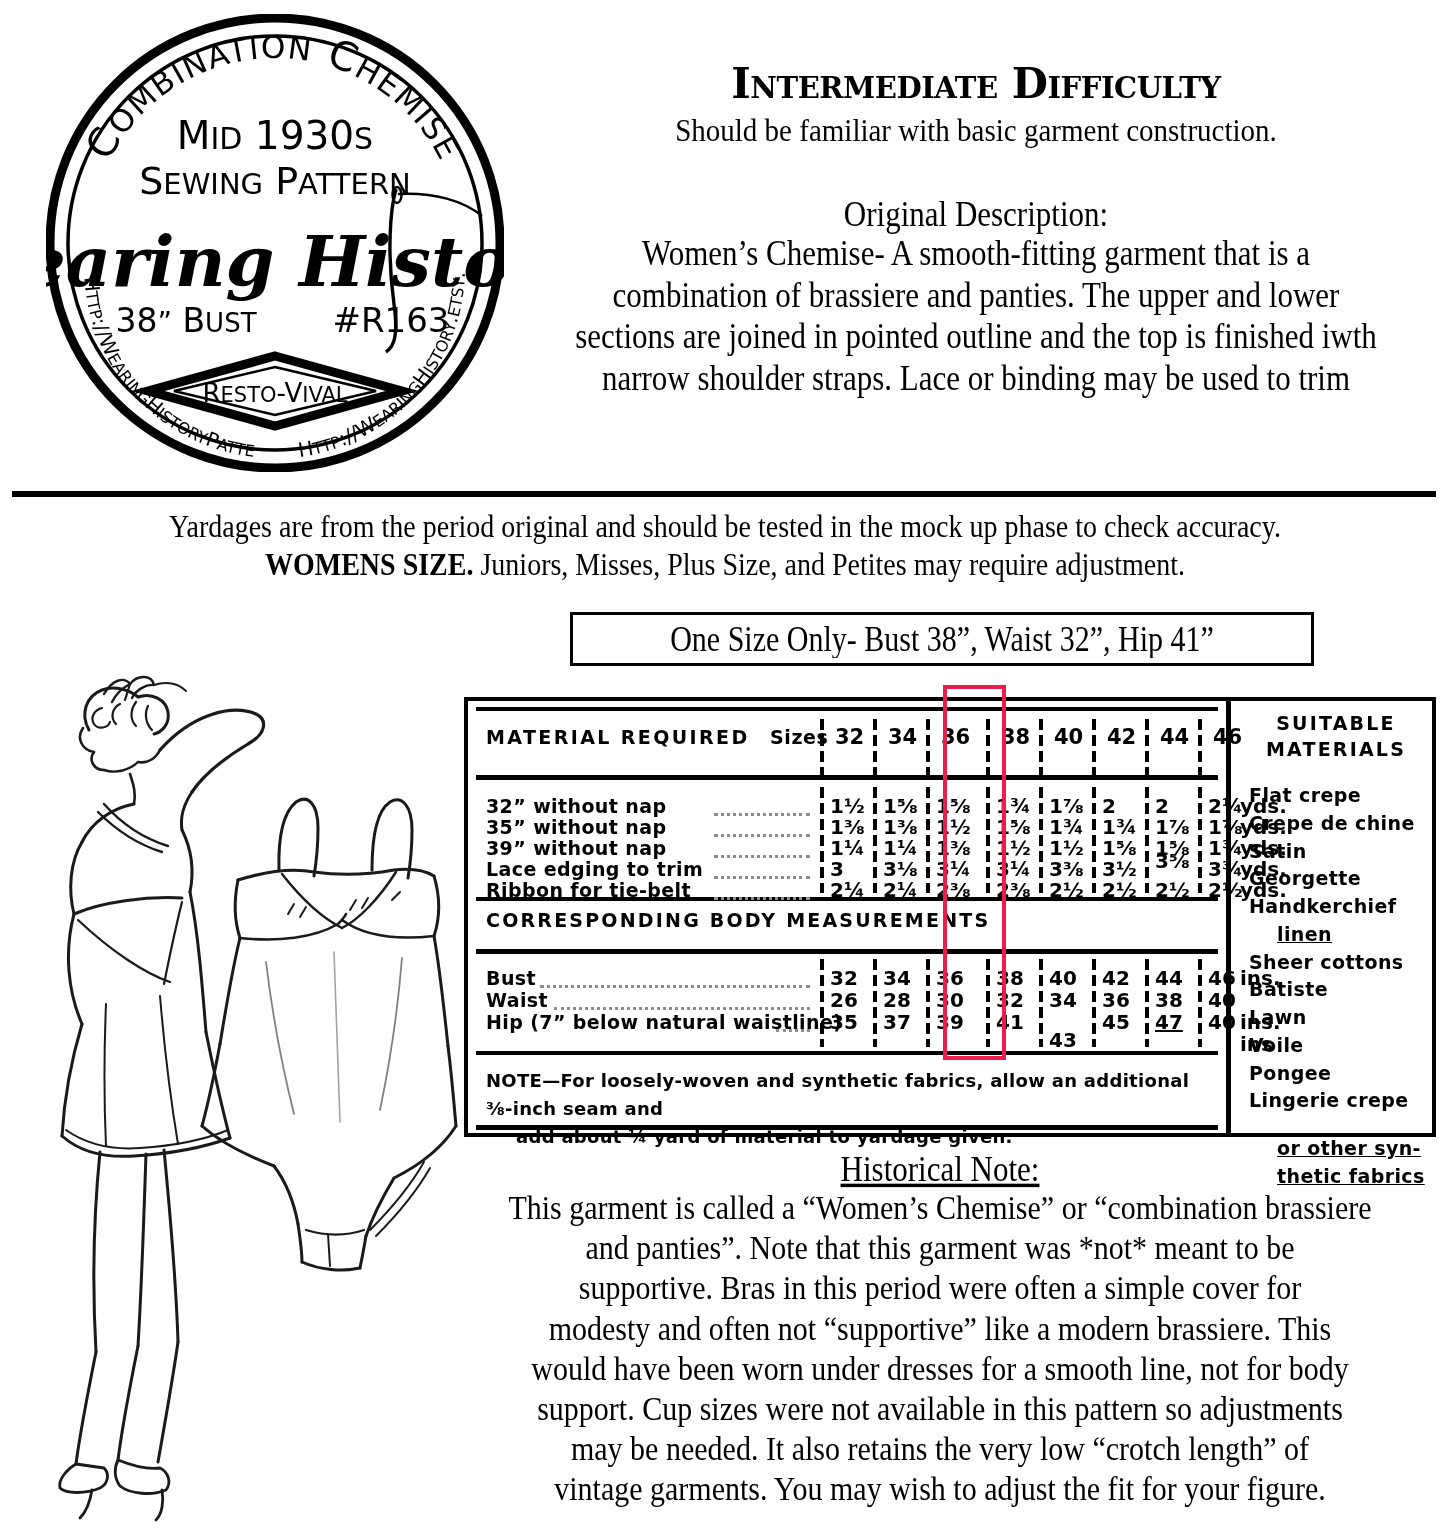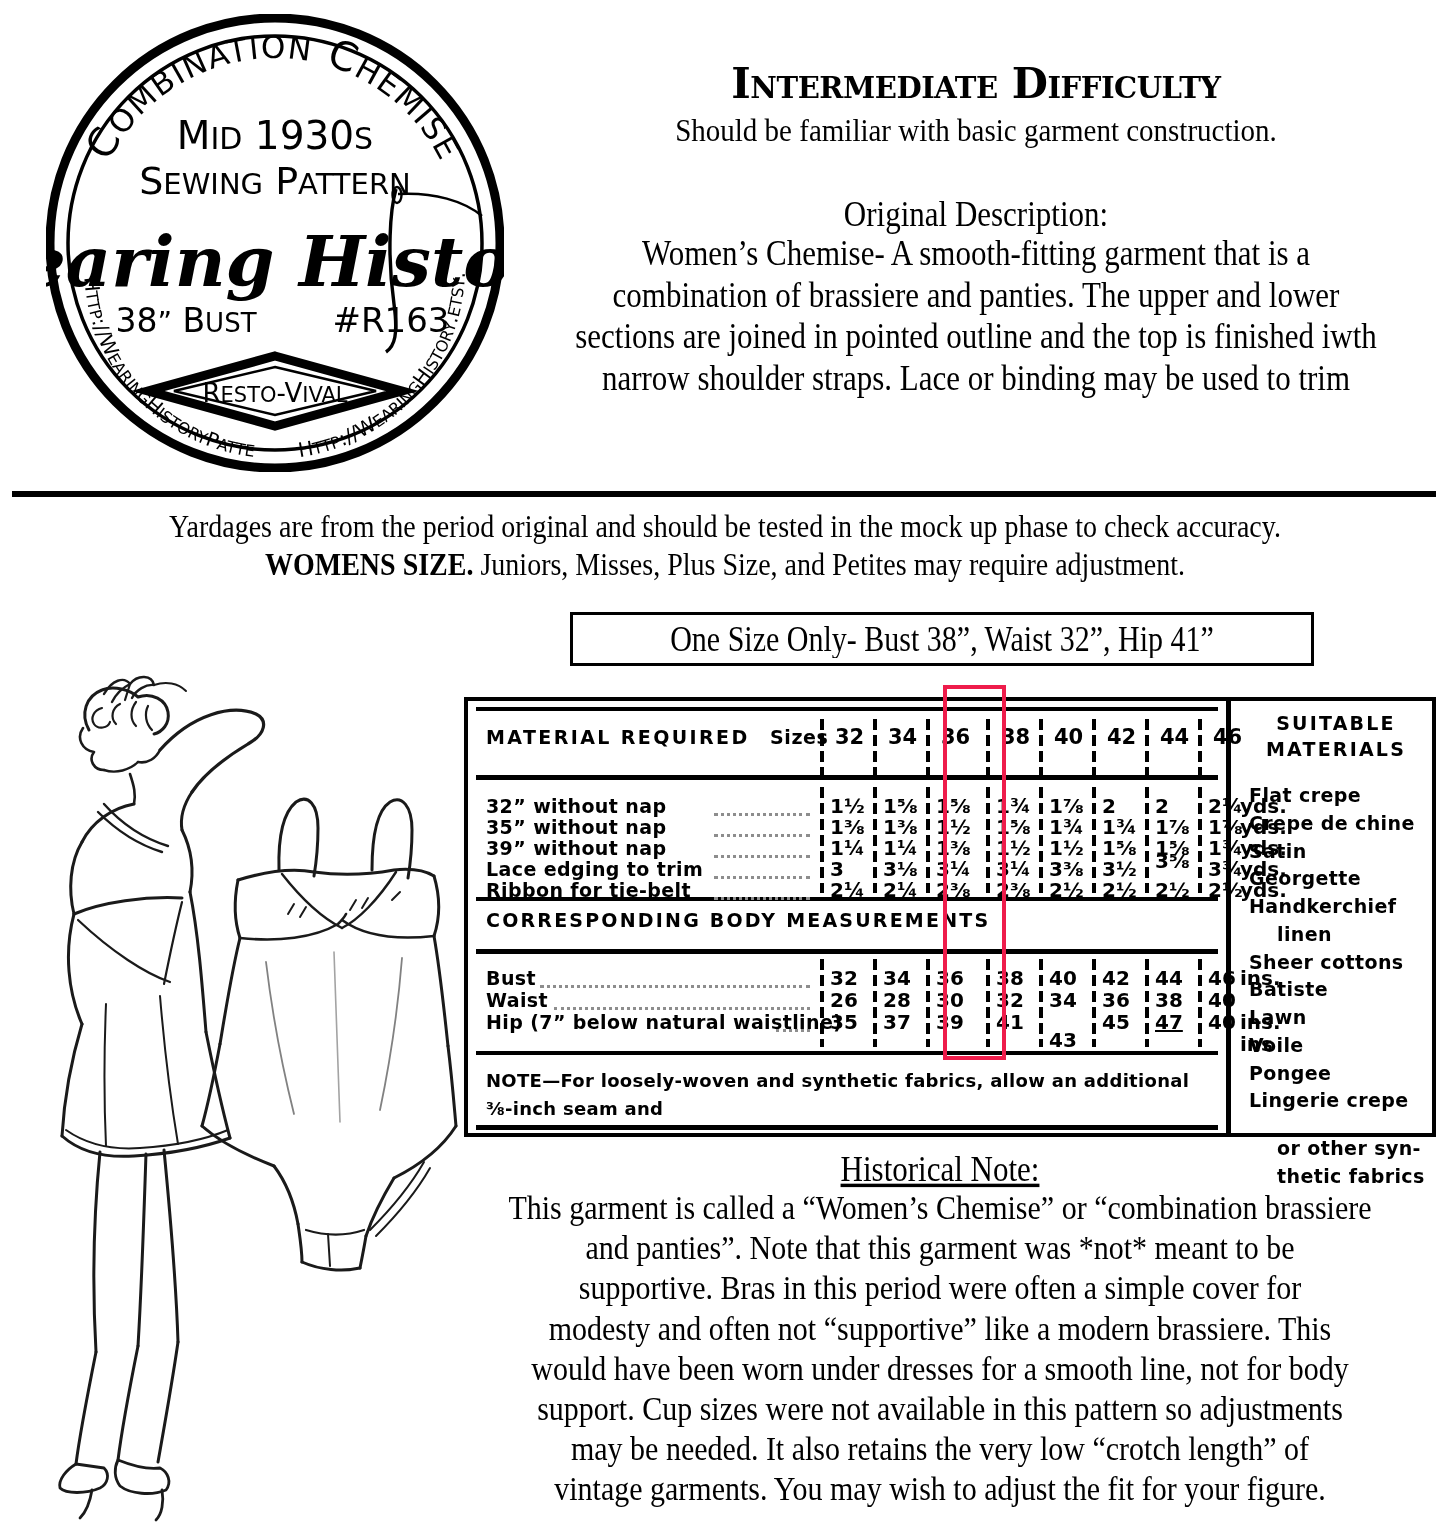--- a/index.html
+++ b/index.html
@@ -245,21 +245,21 @@
     letter-spacing: 2.2px;
     line-height: 1.35;
   }
   .mat-item {
     font-size: 19px;
     font-weight: 600;
     letter-spacing: 0.4px;
     line-height: 1.46;
     padding-left: 6px;
   }
-  .mat-item.sub { padding-left: 34px; }
+  .mat-item.sub { padding-left: 34px; text-decoration: underline; }
   .mat-gap { height: 20px; }
 
   
   #size-highlight {
     position: absolute;
     left: 943px;
     top: 685px;
     width: 63px;
     height: 375px;
     border: 4px solid #ee1c4b;
@@ -604,20 +604,21 @@
     <div class="cell" style="left:468px; top:309px;">39</div>
     <div class="cell" style="left:528px; top:309px;">41</div>
     <div class="cell" style="left:581px; top:327px;">43</div>
     <div class="cell" style="left:634px; top:309px;">45</div>
     <div class="cell" style="left:687px; top:309px;text-decoration:underline;">47</div>
     <div class="cell" style="left:740px; top:309px;">40</div>
     <div class="cell" style="left:772px; top:309px;">ins.</div>
 
     <div id="table-note">
       <span>NOTE—For loosely-woven and synthetic fabrics, allow an additional ⅜-inch seam and</span>
+      <span class="indent">add about ¼ yard of material to yardage given.</span>
     </div>
 
     <div id="materials-panel">
       <div id="materials-title">
         <div>SUITABLE</div>
         <div>MATERIALS</div>
       </div>
       <div class="mat-gap"></div>
       <div class="mat-item">Flat  crepe</div>
       <div class="mat-item">Crepe de chine</div>

